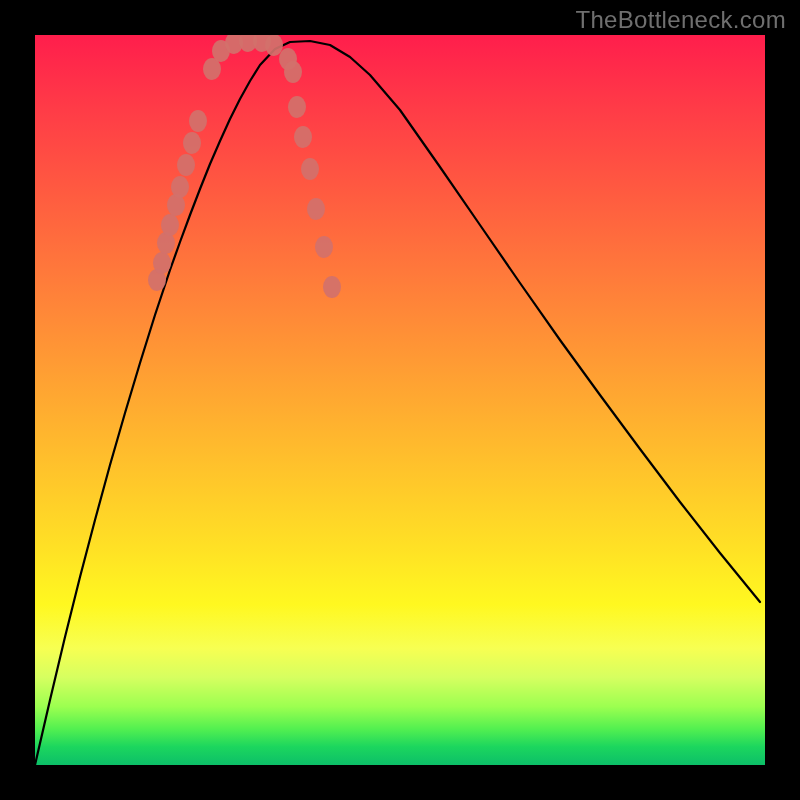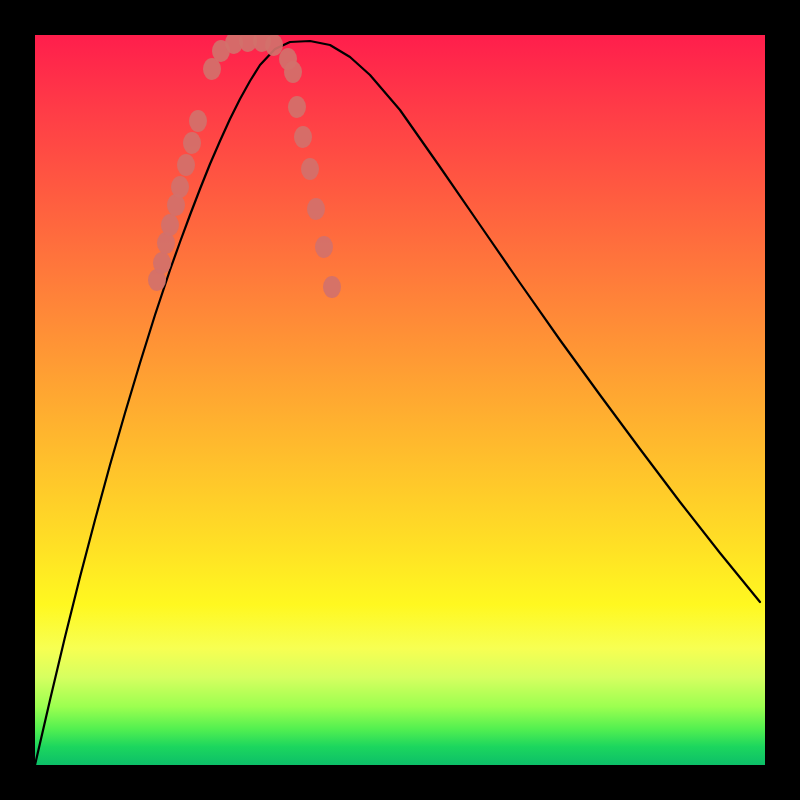--- a/index.html
+++ b/index.html
@@ -86,13 +86,14 @@
           <ellipse cx="258.0" cy="37.0" rx="9" ry="11" fill="#d2716b" fill-opacity="0.92"></ellipse>
           <ellipse cx="262.0" cy="72.0" rx="9" ry="11" fill="#d2716b" fill-opacity="0.92"></ellipse>
           <ellipse cx="268.0" cy="102.0" rx="9" ry="11" fill="#d2716b" fill-opacity="0.92"></ellipse>
           <ellipse cx="275.0" cy="134.0" rx="9" ry="11" fill="#d2716b" fill-opacity="0.92"></ellipse>
           <ellipse cx="281.0" cy="174.0" rx="9" ry="11" fill="#d2716b" fill-opacity="0.92"></ellipse>
           <ellipse cx="289.0" cy="212.0" rx="9" ry="11" fill="#d2716b" fill-opacity="0.92"></ellipse>
           <ellipse cx="297.0" cy="252.0" rx="9" ry="11" fill="#d2716b" fill-opacity="0.92"></ellipse>
         </g>
     </svg>
   </div>
+  <div class="watermark">TheBottleneck.com</div>
 </div>
 
 </body></html>

